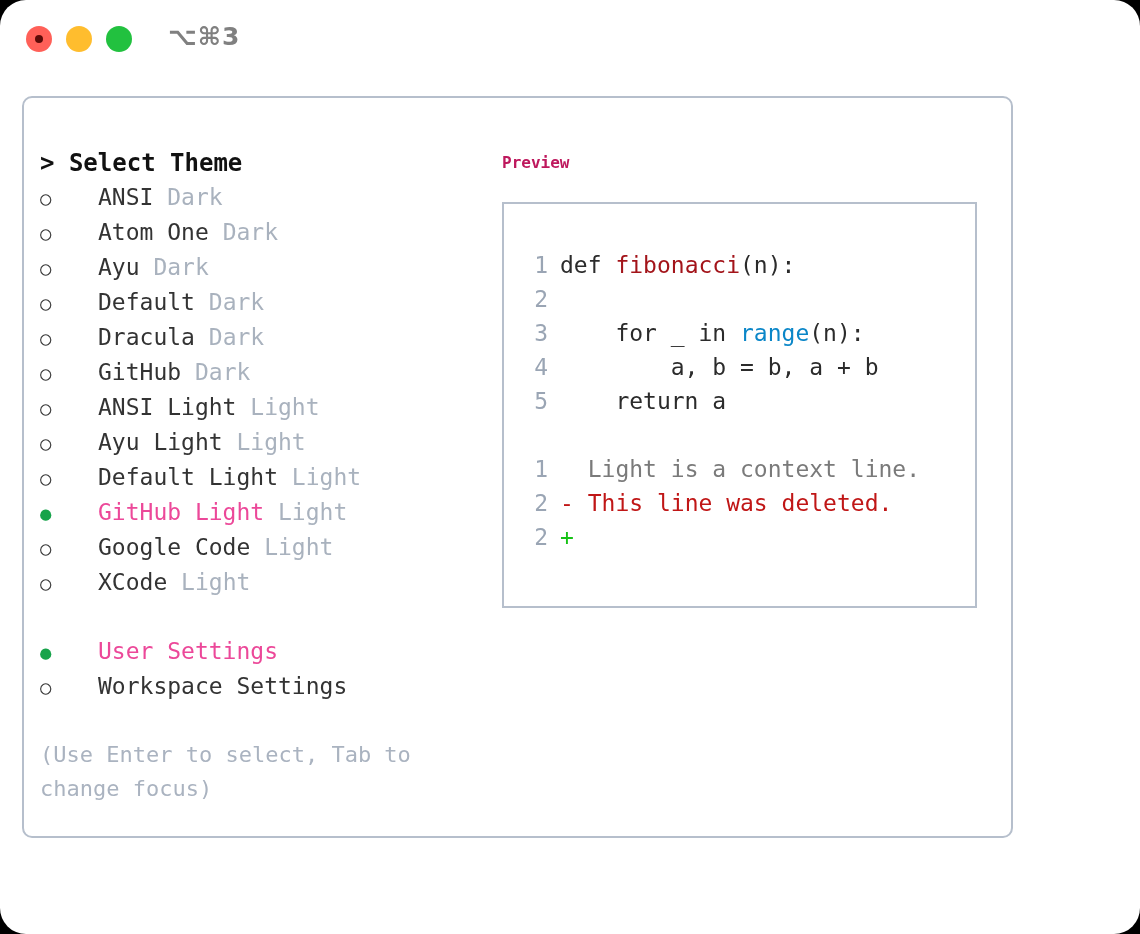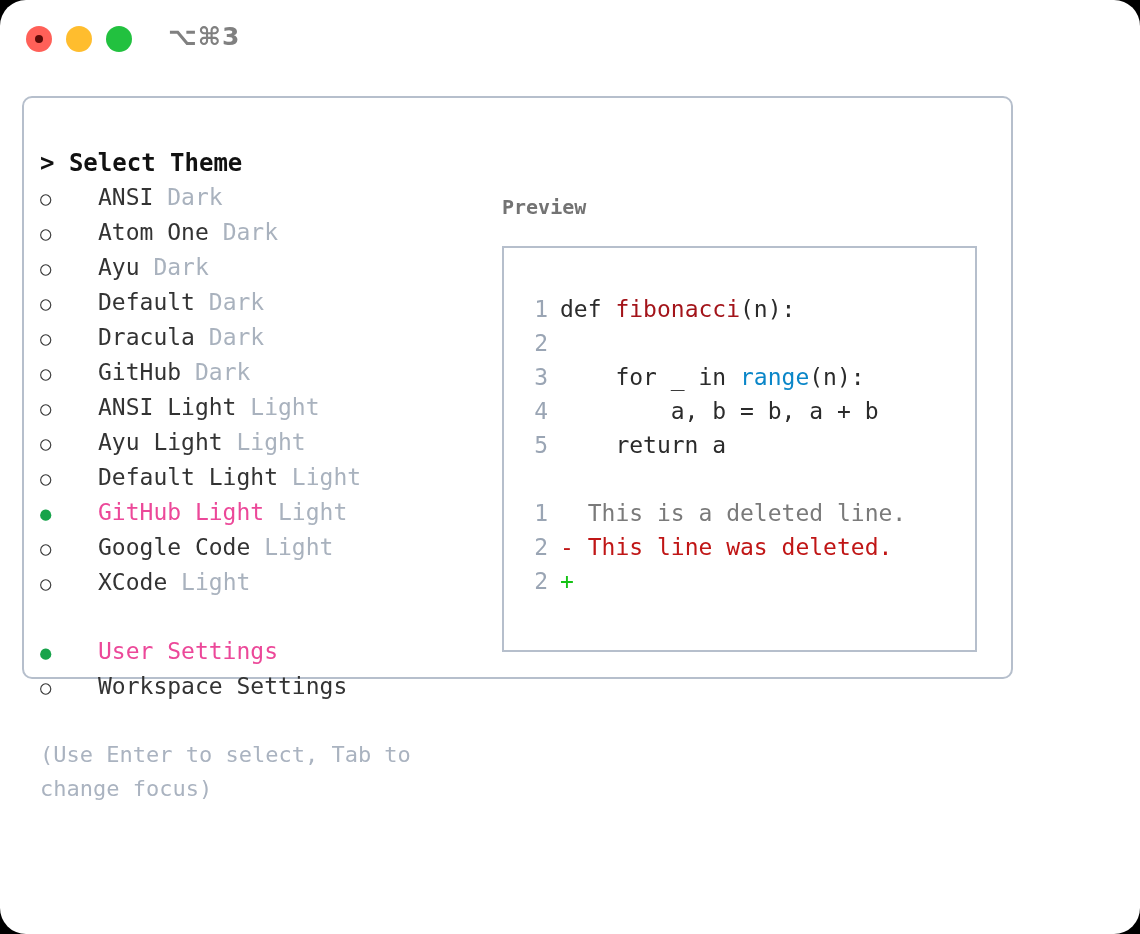--- a/index.html
+++ b/index.html
@@ -71,21 +71,21 @@
     letter-spacing: 1px;
     font-family: "DejaVu Sans", "Liberation Sans", sans-serif;
   }
 
   
   .panel {
     position: absolute;
     left: 22px;
     top: 96px;
     width: 991px;
-    height: 583px;
+    height: 742px;
     border: 2px solid #b6bfcc;
     border-radius: 10px;
     box-sizing: border-box;
   }
 
   
   .left-col {
     position: absolute;
     left: 16px;
     top: 48px;
@@ -149,25 +149,24 @@
   }
 
   
   .right-col {
     position: absolute;
     left: 478px;
     top: 48px;
     width: 495px;
   }
   .preview-title {
-    font-size: 20px;
+    font-size: 16px;
     font-weight: bold;
-    color: #737373;
-    line-height: 34px;
-    margin-top: 44px;
+    color: #be185d;
+    line-height: 34px;
   }
   .preview-box {
     margin-top: 22px;
     width: 475px;
     height: 406px;
     border: 2px solid #b6bfcc;
     box-sizing: border-box;
     padding: 44px 0 0 18px;
   }
 
@@ -249,21 +248,21 @@
       <div class="preview-box">
         <div id="code-block">
             <div class="code-line"><span class="lnum">1</span><span><span class="tok-plain">def </span><span class="tok-fn">fibonacci</span><span class="tok-plain">(n):</span></span></div>
             <div class="code-line"><span class="lnum">2</span></div>
             <div class="code-line"><span class="lnum">3</span><span><span class="tok-plain">    for _ in </span><span class="tok-call">range</span><span class="tok-plain">(n):</span></span></div>
             <div class="code-line"><span class="lnum">4</span><span><span class="tok-plain">        a, b = b, a + b</span></span></div>
             <div class="code-line"><span class="lnum">5</span><span><span class="tok-plain">    return a</span></span></div>
           </div>
         <div class="gap-line"></div>
         <div id="diff-block">
-            <div class="code-line"><span class="lnum">1</span><span class="diff-ctx">  </span><span class="diff-ctx">This is a deleted line.</span></div>
+            <div class="code-line"><span class="lnum">1</span><span class="diff-ctx">  </span><span class="diff-ctx">Light is a context line.</span></div>
             <div class="code-line"><span class="lnum">2</span><span class="diff-del">- </span><span class="diff-del">This line was deleted.</span></div>
             <div class="code-line"><span class="lnum">2</span><span class="diff-add">+ </span></div>
           </div>
       </div>
     </div>
 
   </div>
 </div>
 
 </body></html>

